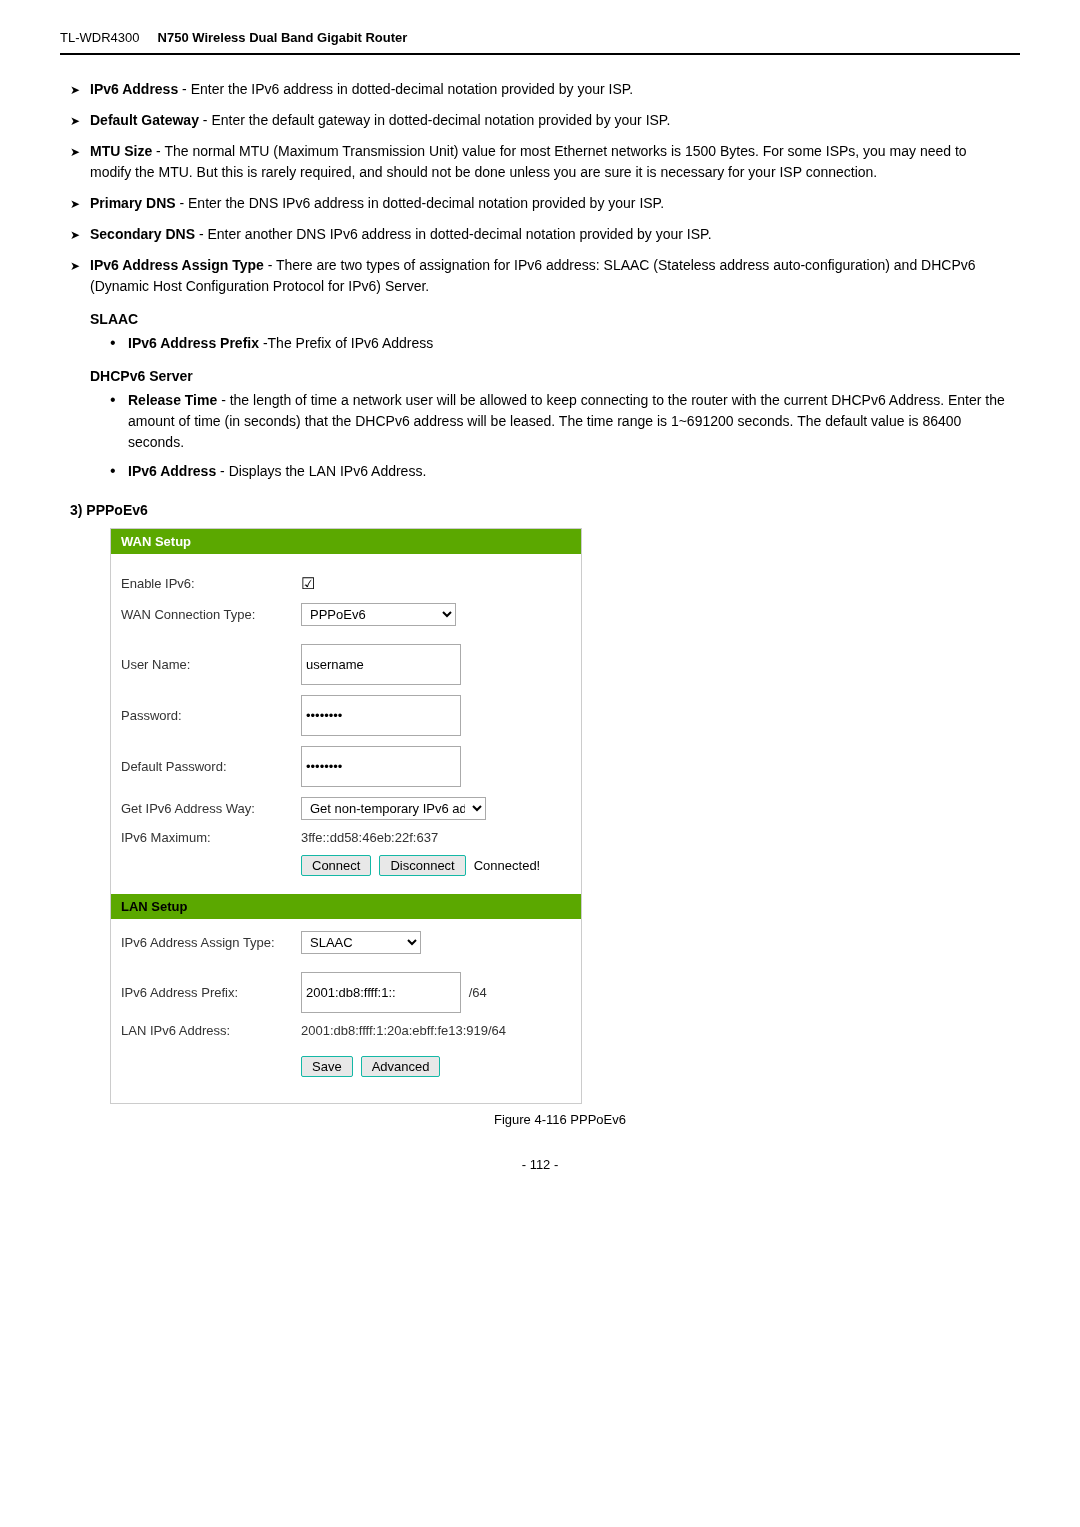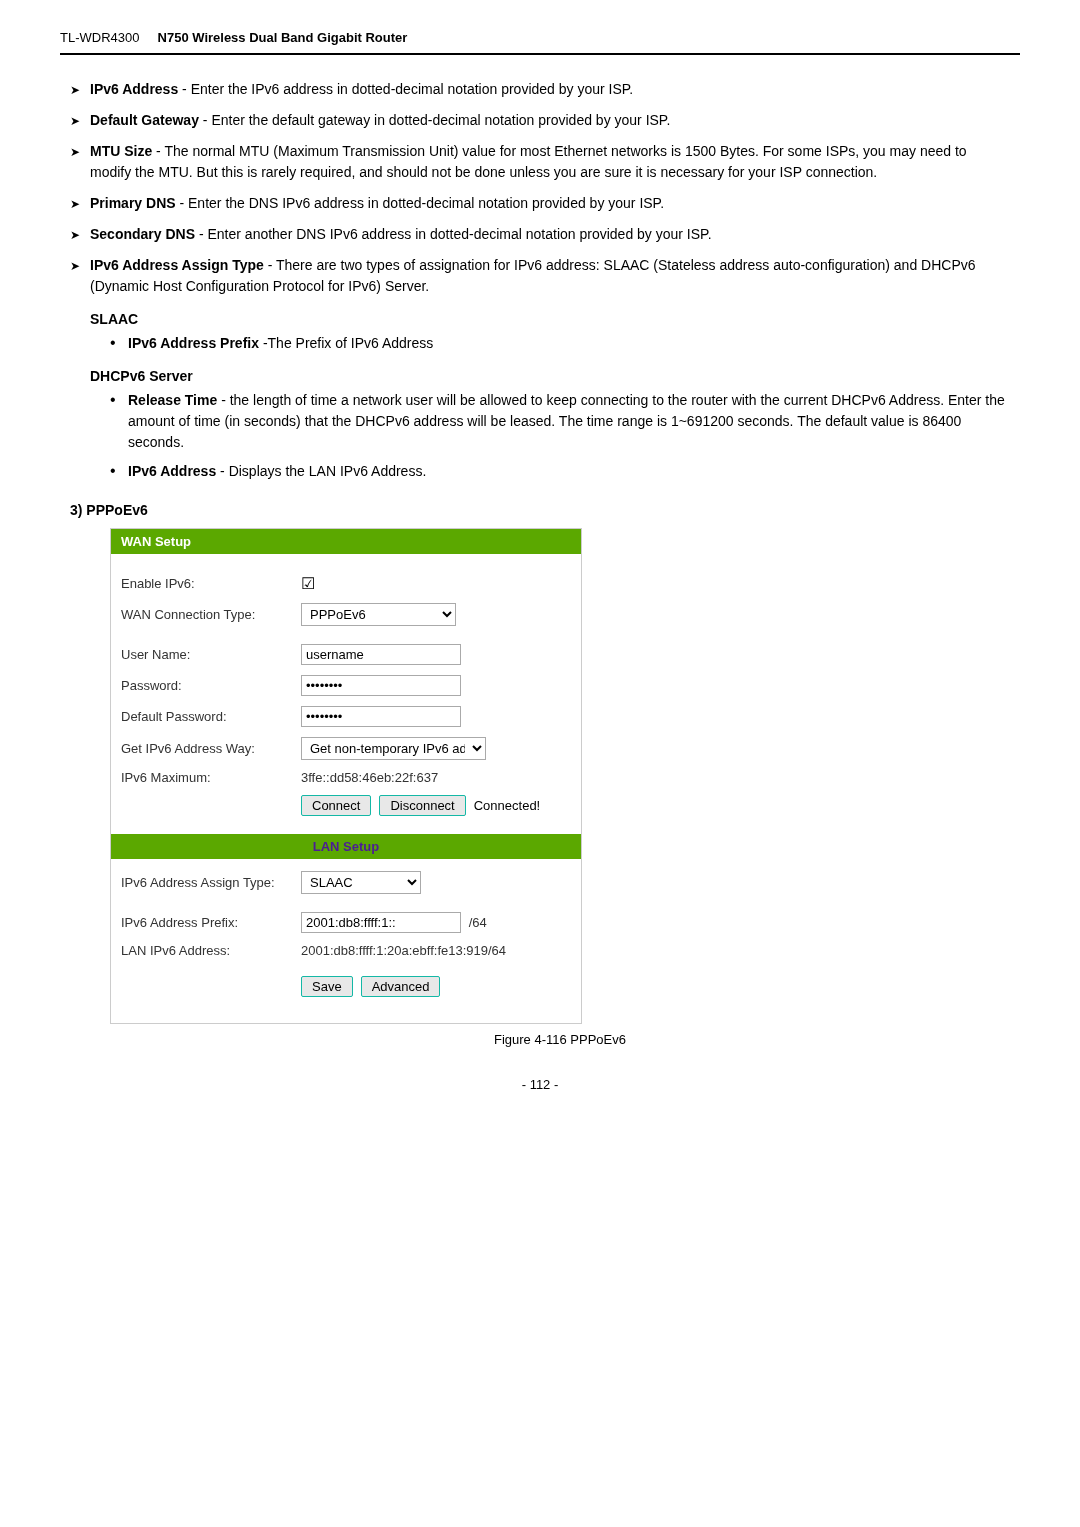--- a/index.html
+++ b/index.html
@@ -80,22 +80,21 @@
     }
     .box-header {
       background: #5ba800;
       color: #fff;
       font-weight: bold;
       padding: 5px 10px;
       font-size: 13px;
     }
     .box-header.lan {
       background: #5ba800;
-      color: #4c1d95;
-      text-align: center;
+      color: #000000;
     }
     .box-body {
       padding: 10px 0;
     }
     .form-row {
       display: flex;
       align-items: center;
       margin-bottom: 6px;
       padding: 2px 10px;
     }
@@ -105,21 +104,21 @@
       padding-right: 2px;
       color: #333;
       font-size: 13px;
       flex-shrink: 0;
     }
     .form-control {
       flex: 1;
     }
     input[type="text"], input[type="password"] {
       border: 1px solid #aaa;
-      padding: 2px 4px;
+      padding: 12px 4px;
       font-size: 13px;
       width: 160px;
     }
     select {
       border: 1px solid #aaa;
       padding: 2px 4px;
       font-size: 13px;
       background: #fff;
     }
     .checkbox-icon {

